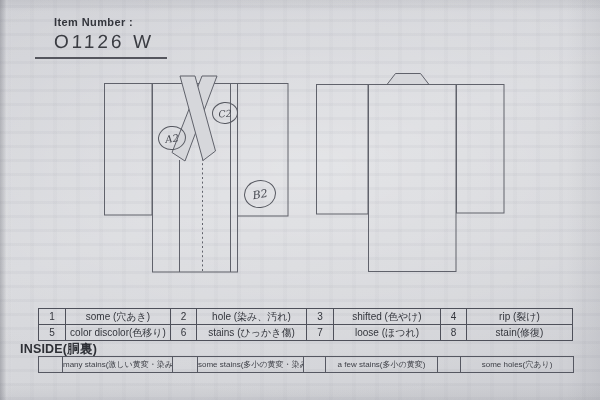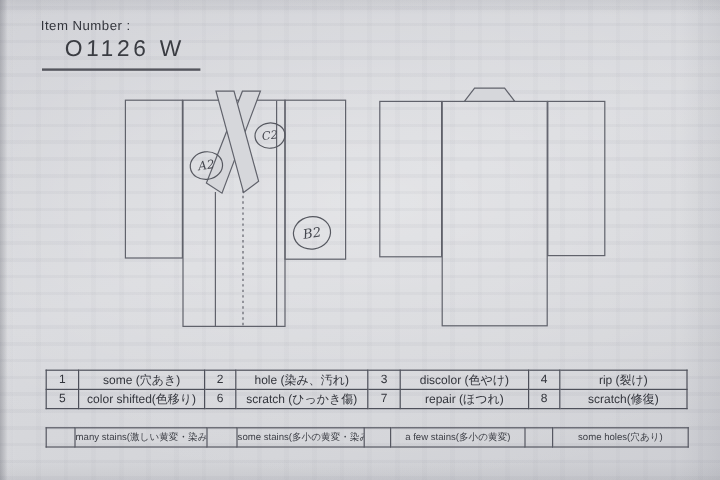--- a/index.html
+++ b/index.html
@@ -19,22 +19,22 @@
       linear-gradient(160deg, #d0d1d6, #d8d9dd 45%, #d4d5d9 75%, #cdced3);
   }
   
   .bleed{
     position:absolute;inset:0;pointer-events:none;
     background:
       repeating-linear-gradient(180deg, rgba(255,255,255,0) 0 5px, rgba(106,108,124,0.05) 5px 8px, rgba(255,255,255,0) 8px 14px),
       repeating-linear-gradient(90deg, rgba(255,255,255,0) 0 7px, rgba(106,108,124,0.03) 7px 11px, rgba(255,255,255,0) 11px 23px);
   }
   .hdr-label{
-    position:absolute;left:34px;top:16px;
-    font-size:11px;font-weight:normal;letter-spacing:0.4px;color:#33353c;
+    position:absolute;left:54px;top:16px;
+    font-size:11px;font-weight:bold;letter-spacing:0.4px;color:#33353c;
   }
   .hdr-value{
     position:absolute;left:54px;top:31px;
     font-size:19px;letter-spacing:3px;color:#3a3c42;
     transform:skewX(-2deg);
   }
   .hdr-underline{
     position:absolute;left:35px;top:57px;width:132px;height:1.5px;
     background:#55565e;
   }
@@ -123,37 +123,38 @@
       <col style="width:26px">
         <col style="width:106px">
     </colgroup>
     <tbody>
         <tr>
       <td>1</td>
       <td>some (穴あき)</td>
       <td>2</td>
       <td>hole (染み、汚れ)</td>
       <td>3</td>
-      <td>discolor (色やけ)</td>
+      <td>shifted (色やけ)</td>
       <td>4</td>
       <td>rip (裂け)</td>
     </tr>
     <tr>
       <td>5</td>
-      <td>color shifted(色移り)</td>
+      <td>color discolor(色移り)</td>
       <td>6</td>
-      <td>scratch (ひっかき傷)</td>
+      <td>stains (ひっかき傷)</td>
       <td>7</td>
-      <td>repair (ほつれ)</td>
+      <td>loose (ほつれ)</td>
       <td>8</td>
-      <td>scratch(修復)</td>
+      <td>stain(修復)</td>
     </tr>
   </tbody>
     </table>
 
+  <div class="inside-title">INSIDE(胴裏)</div>
 
   <table class="inside">
     <colgroup>
       <col style="width:24px">
         <col style="width:110px">
       <col style="width:25px">
         <col style="width:106px">
       <col style="width:22px">
         <col style="width:112px">
       <col style="width:23px">

